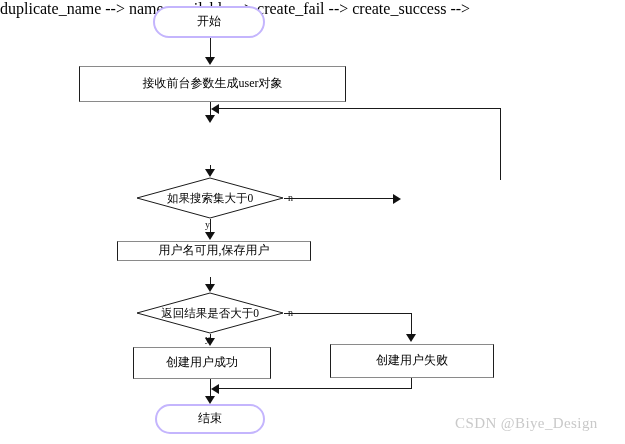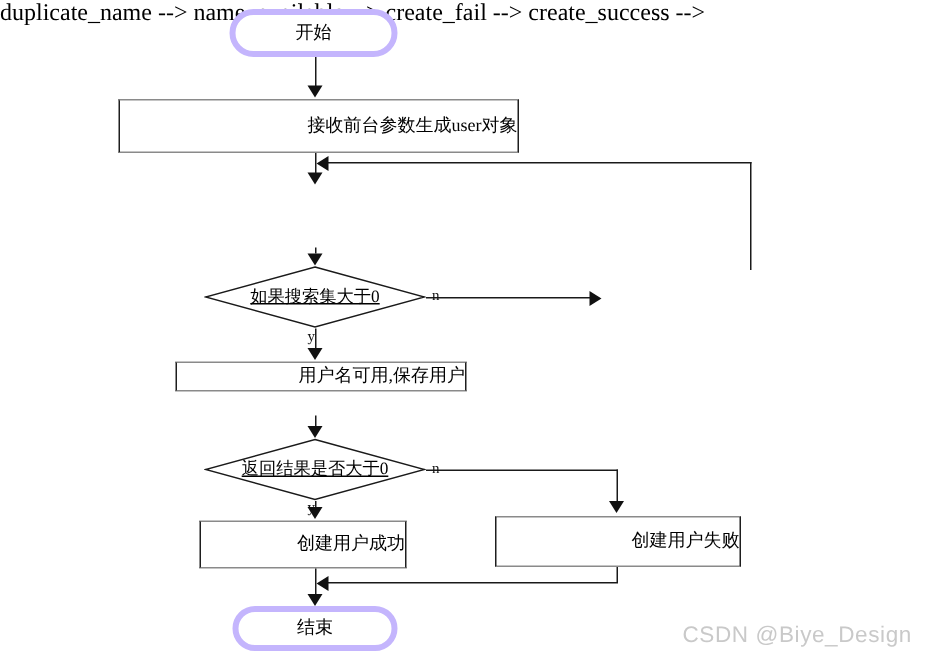--- a/index.html
+++ b/index.html
@@ -25,40 +25,38 @@
     display: flex;
     align-items: center;
     justify-content: center;
     background: #ffffff;
     color: #000000;
     text-align: center;
     line-height: 1.1;
   }
 
   .terminator {
-    border: 4px solid #c4b5fd;
+    border: 2px solid #c4b5fd;
     border-radius: 999px;
     font-size: 12px;
     align-items: center;
   }
 
   .process {
     border-top: 1px solid #8a8a8a;
     border-bottom: 1px solid #8a8a8a;
     border-left: 1px solid #1e1e1e;
     border-right: 1px solid #1e1e1e;
     font-size: 12px;
-    justify-content: flex-end;
   }
 
   .decision {
     background: transparent;
     border: none;
     font-size: 11.5px;
-    text-decoration: underline;
   }
   .decision .dia-shape {
     position: absolute;
     left: 0; top: 0;
     width: 100%;
     height: 100%;
   }
   .decision .dia-label {
     position: relative;
     z-index: 2;
@@ -102,21 +100,21 @@
     position: absolute;
     font-size: 10px;
     color: #111111;
     font-family: "Liberation Serif", "DejaVu Serif", serif;
     line-height: 1;
     white-space: nowrap;
   }
 
   .watermark {
     position: absolute;
-    font-family: Liberation Sans, sans-serif;
+    font-family: Liberation Serif, serif;
     font-size: 15px;
     color: #c9c9c9;
     letter-spacing: 0.4px;
     white-space: nowrap;
   }
 </style>
 </head>
 <body>
 
 <div id="canvas">

